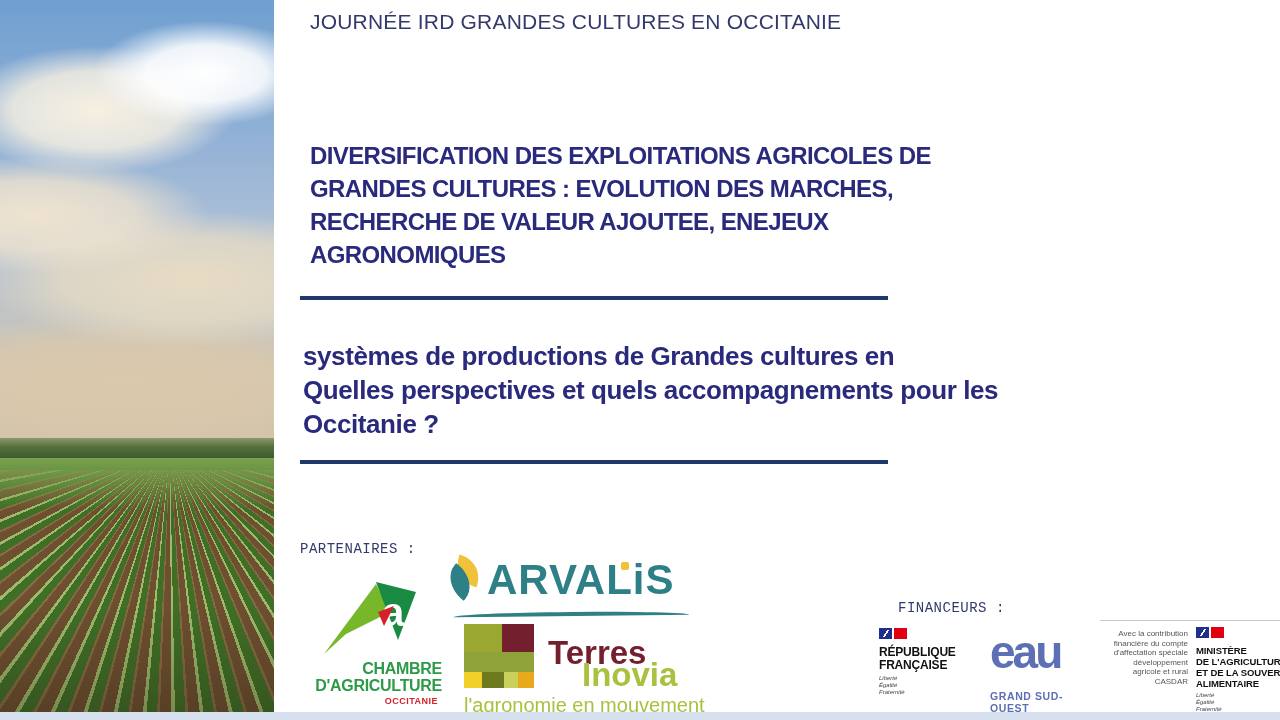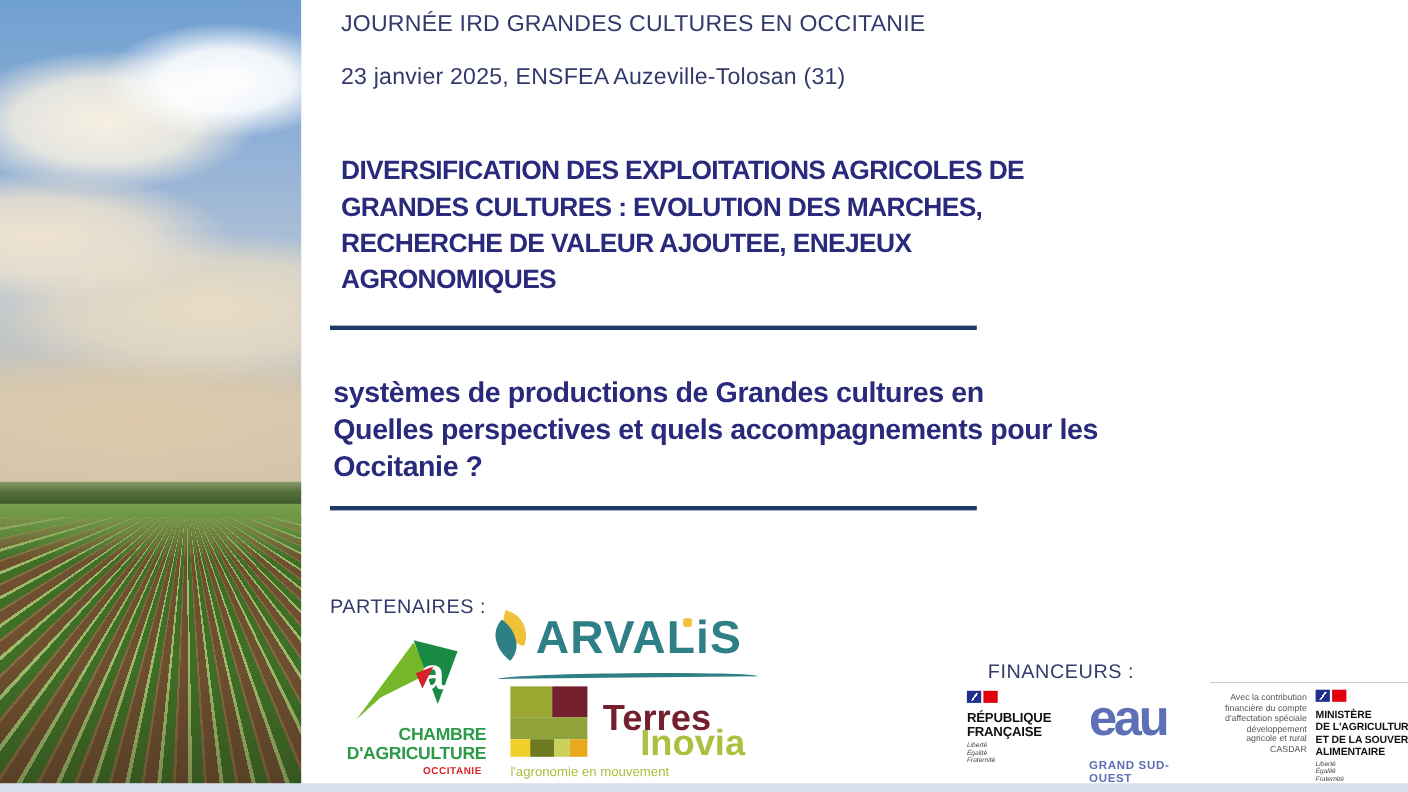--- a/index.html
+++ b/index.html
@@ -39,21 +39,21 @@
   .bottom-strip{position:absolute;left:0;bottom:0;width:1280px;height:8px;background:#d6e0ee;}
   
   .hdr{position:absolute;left:310px;color:#333a6b;font-size:21px;letter-spacing:.2px;white-space:nowrap;}
   .hdr1{top:10px;} .hdr2{top:58px;}
   .title{position:absolute;left:310px;top:139px;color:#2a2a7d;font-weight:bold;
          font-size:24px;letter-spacing:-.6px;line-height:33px;white-space:nowrap;}
   .divider{position:absolute;left:300px;width:588px;height:4px;background:#1f3a68;}
   .div1{top:296px;} .div2{top:460px;}
   .subtitle{position:absolute;left:303px;top:339px;color:#2a2a7d;font-weight:bold;
             font-size:26px;letter-spacing:-.4px;line-height:34px;white-space:nowrap;}
-  .section-label{position:absolute;color:#333a6b;font-size:18px;letter-spacing:.5px;white-space:nowrap;}
+  .section-label{position:absolute;color:#333a6b;font-size:14px;letter-spacing:.5px;white-space:nowrap;font-family:Liberation Mono, monospace;}
   .partners-label{left:300px;top:541px;}
   .funders-label{left:898px;top:600px;}
   
   .chambre{position:absolute;left:302px;top:578px;width:140px;height:136px;text-align:right;}
   .chambre svg{display:block;margin:0 auto;}
   .chambre .nm{color:#2c9a47;font-weight:bold;font-size:16px;line-height:17px;letter-spacing:-.3px;}
   .chambre .rg{color:#d6212b;font-weight:bold;font-size:9px;letter-spacing:.5px;margin-top:2px;margin-right:4px;}
   
   .arvalis{position:absolute;left:443px;top:556px;width:250px;height:72px;}
   .leaf{position:absolute;width:26px;height:26px;}
@@ -70,21 +70,21 @@
   .t-grid div{position:absolute;}
   .tg1{left:0;top:0;width:38px;height:28px;background:#9aa832;}
   .tg2{left:38px;top:0;width:32px;height:28px;background:#731f2d;}
   .tg3{left:0;top:28px;width:70px;height:20px;background:#8fa33a;}
   .tg4{left:0;top:48px;width:18px;height:16px;background:#f2d02a;}
   .tg5{left:18px;top:48px;width:22px;height:16px;background:#6d7a1e;}
   .tg6{left:40px;top:48px;width:14px;height:16px;background:#c9d05c;}
   .tg7{left:54px;top:48px;width:16px;height:16px;background:#e9a91d;}
   .t-n1{position:absolute;left:84px;top:14px;color:#731f2d;font-weight:bold;font-size:33px;}
   .t-n2{position:absolute;left:118px;top:36px;color:#a8c13f;font-weight:bold;font-size:33px;text-align:center;}
-  .t-tag{position:absolute;left:0;top:74px;color:#a8c13f;font-size:12px;white-space:nowrap;}
+  .t-tag{position:absolute;left:0;top:74px;color:#a8c13f;font-size:20px;white-space:nowrap;}
   
   .flag{display:block;width:28px;height:15px;position:relative;margin-bottom:3px;}
   .flag .b{position:absolute;left:0;top:0;width:13px;height:11px;background:#1e2f8d;}
   .flag .b::after{content:"";position:absolute;left:3px;top:2px;width:7px;height:7px;
                   background:linear-gradient(125deg,transparent 45%,#fff 45%,#fff 62%,transparent 62%);}
   .flag .r{position:absolute;left:15px;top:0;width:13px;height:11px;background:#e1000f;}
   .motto{font-style:italic;color:#444;font-size:6px;line-height:7px;margin-top:3px;}
   .rf{position:absolute;left:879px;top:628px;width:92px;}
   .rf .nm{color:#111;font-weight:bold;font-size:12px;line-height:13px;letter-spacing:-.2px;}
   .eau{position:absolute;left:990px;top:630px;width:112px;text-align:left;}
@@ -104,21 +104,20 @@
 <div class="slide">
 
   <div class="photo">
     <div class="sky"></div>
     <div class="treeline"></div>
     <div class="farfield"></div>
     <div class="rows"></div>
   </div>
 
   <div class="hdr hdr1">JOURNÉE IRD GRANDES CULTURES EN OCCITANIE</div>
-  <div class="hdr hdr2">23 janvier 2025, ENSFEA Auzeville-Tolosan (31)</div>
 
   <div class="title">
     <div>DIVERSIFICATION DES EXPLOITATIONS AGRICOLES DE</div>
     <div>GRANDES CULTURES : EVOLUTION DES MARCHES,</div>
     <div>RECHERCHE DE VALEUR AJOUTEE, ENEJEUX</div>
     <div>AGRONOMIQUES</div>
   </div>
 
   <div class="divider div1"></div>
 

